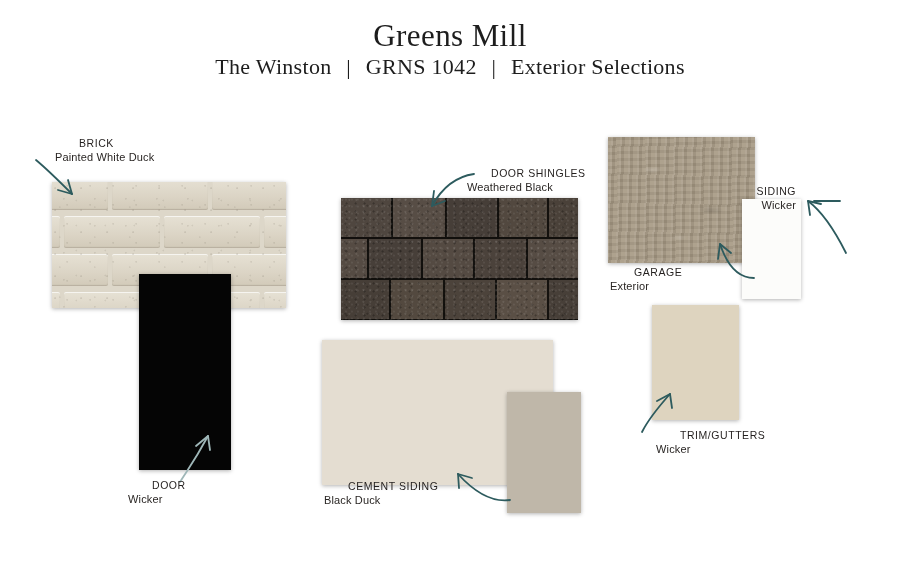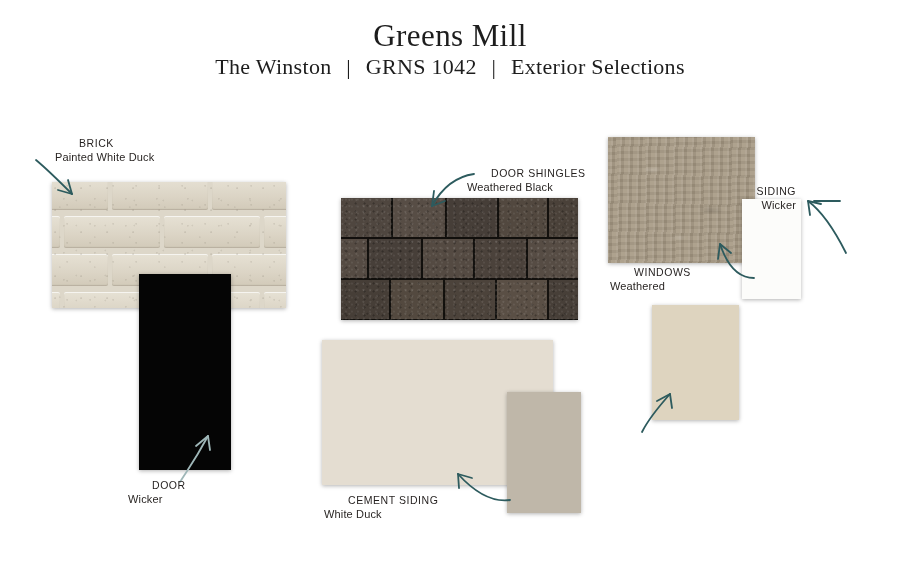--- a/index.html
+++ b/index.html
@@ -109,21 +109,21 @@
   .lbl { position:absolute; line-height:1.38; color:#231f1e; }
   .lbl .l1 { font-size:10.5px; letter-spacing:.55px; color:#231f1e; white-space:nowrap;padding-left:24px; }
   .lbl .l2 { font-size:11px; letter-spacing:.15px; color:#2a2624; white-space:nowrap; }
   .lbl.right { text-align:right; }
 
   #lb-brick    { left:55px;  top:136px; }
   #lb-roof     { left:467px; top:166px; }
   #lb-garage   { left:610px; top:265px; }
   #lb-windows  { left:796px; top:184px; text-align:right; transform:translateX(-100%); }
   #lb-door     { left:128px; top:478px; }
-  #lb-siding   { left:324px; top:493px; }
+  #lb-siding   { left:324px; top:479px; }
   #lb-cemtrim  { left:509px; top:519px; }
   #lb-trimgut  { left:656px; top:428px; }
 
   
   .arrow { position:absolute; pointer-events:none; }
   svg { overflow:visible; }
 </style>
 </head>
 <body>
 
@@ -262,34 +262,38 @@
     <div class="l1">BRICK</div>
     <div class="l2">Painted White Duck</div>
   </div>
 
   <div class="lbl" id="lb-roof">
     <div class="l1">DOOR SHINGLES</div>
     <div class="l2">Weathered Black</div>
   </div>
 
   <div class="lbl" id="lb-garage">
-    <div class="l1">WINDOWS</div>
-    <div class="l2">Weathered</div>
+    <div class="l1">GARAGE</div>
+    <div class="l2">Exterior</div>
   </div>
 
   <div class="lbl right" id="lb-windows">
     <div class="l1">SIDING</div>
     <div class="l2">Wicker</div>
   </div>
 
   <div class="lbl" id="lb-door">
     <div class="l1">DOOR</div>
     <div class="l2">Wicker</div>
   </div>
 
   <div class="lbl" id="lb-siding">
     <div class="l1">CEMENT SIDING</div>
-    <div class="l2">White Duck</div>
-  </div>
-
-
+    <div class="l2">Black Duck</div>
+  </div>
+
+
+  <div class="lbl" id="lb-trimgut">
+    <div class="l1">TRIM/GUTTERS</div>
+    <div class="l2">Wicker</div>
+  </div>
 
 </div>
 
 </body></html>

